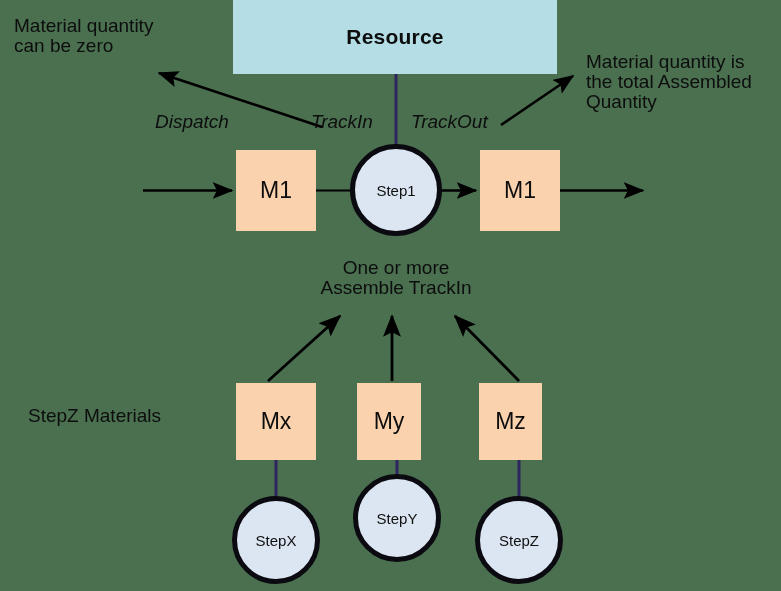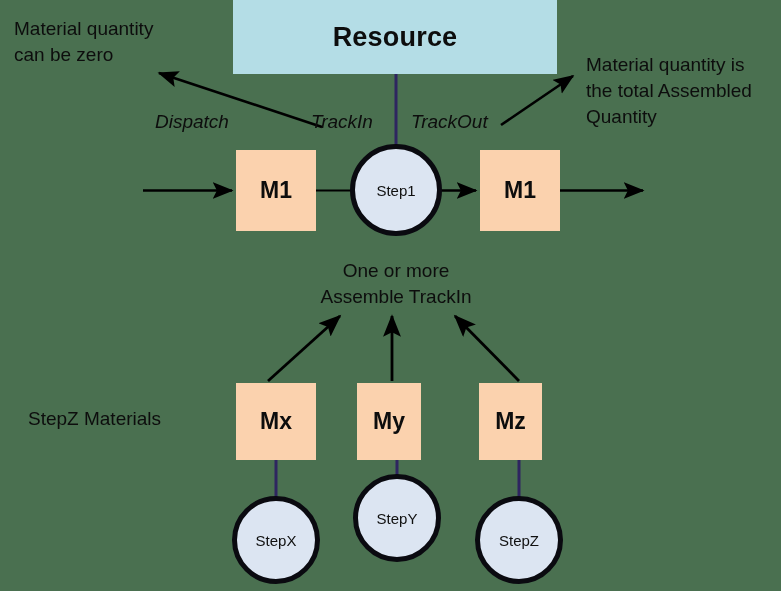--- a/index.html
+++ b/index.html
@@ -36,32 +36,32 @@
   }
   
   #resource-box {
     left: 233px;
     top: 0px;
     width: 324px;
     height: 74px;
     background: #b4dde6;
   }
   #resource-box .node-label {
-    font-size: 27px;
+    font-size: 21px;
     font-weight: bold;
     color: #0d0d0d;
     letter-spacing: 0.2px;
   }
   
   .mat-box {
     background: #fbd2ae;
   }
   .mat-box .node-label {
     font-size: 23px;
-    font-weight: bold;
+    font-weight: normal;
     color: #0d0d0d;
   }
   #m1-in-box  { left: 236px; top: 150px; width: 80px; height: 81px; }
   #m1-out-box { left: 480px; top: 150px; width: 80px; height: 81px; }
   #mx-box { left: 236px; top: 383px; width: 80px; height: 77px; }
   #my-box { left: 357px; top: 383px; width: 64px; height: 77px; }
   #mz-box { left: 479px; top: 383px; width: 63px; height: 77px; }
   
   .step-circle {
     background: #dce5f2;
@@ -75,21 +75,21 @@
   }
   #step1-circle { left: 350px; top: 144px; width: 92px; height: 92px; }
   #stepx-circle { left: 232px; top: 496px; width: 88px; height: 88px; }
   #stepy-circle { left: 353px; top: 474px; width: 88px; height: 88px; }
   #stepz-circle { left: 475px; top: 496px; width: 88px; height: 88px; }
   
   .annotation {
     position: absolute;
     color: #0d0d0d;
     font-size: 19px;
-    line-height: 26px;
+    line-height: 20px;
     white-space: pre-line;
   }
   #note-left      { left: 14px;  top: 16px;  width: 210px; }
   #note-right     { left: 586px; top: 16px;  width: 195px; margin-top: 36px; }
   #note-assemble  { left: 296px; top: 258px; width: 200px; text-align: center; }
   #note-source    { left: 28px;  top: 406px; width: 200px; }
   .edge-label {
     position: absolute;
     color: #0d0d0d;
     font-size: 19px;

